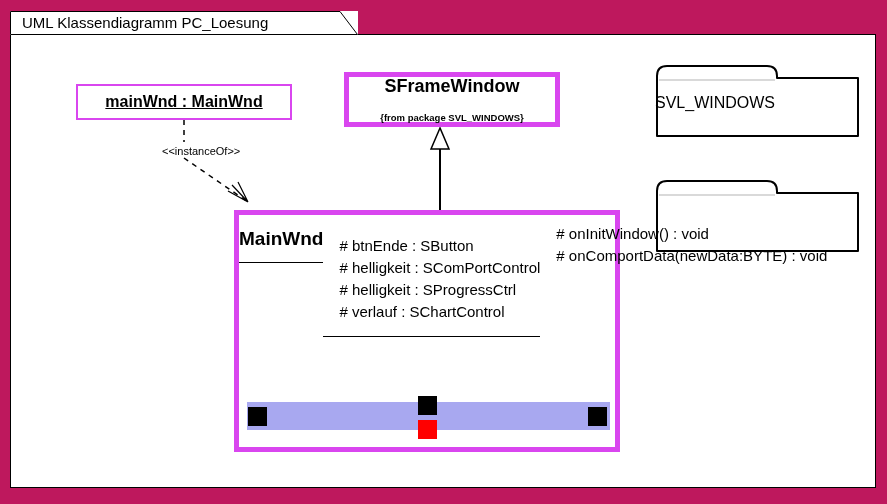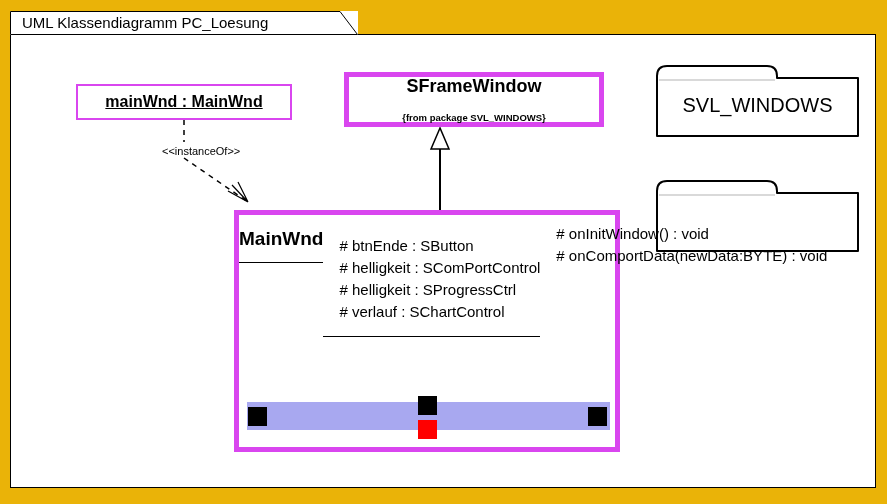--- a/index.html
+++ b/index.html
@@ -5,21 +5,21 @@
   * { box-sizing: border-box; margin: 0; padding: 0; }
   html, body {
     width: 887px; height: 504px;
     background: #ffffff;
     font-family: "Liberation Sans", sans-serif;
     overflow: hidden;
   }
   #canvas {
     position: relative;
     width: 887px; height: 504px;
-    background: #eab308;
+    background: #be185d;
   }
 
   
   .frame-body {
     position: absolute;
     left: 10px; top: 34px;
     width: 866px; height: 454px;
     border: 1px solid #000;
     background: #ffffff;
   }
@@ -56,35 +56,35 @@
   }
   .obj-label {
     font-size: 16px; font-weight: bold;
     text-decoration: underline;
     color: #000; white-space: nowrap;
   }
 
   
   .sfw-box {
     left: 344px; top: 72px;
-    width: 260px; height: 55px;
+    width: 216px; height: 55px;
     display: flex; flex-direction: column;
     align-items: center; justify-content: center;
   }
   .sfw-title { font-size: 18px; font-weight: bold; color: #000; }
   .sfw-sub { font-size: 9.5px; font-weight: bold; color: #000; margin-top: 15px; }
 
   
   .pkg { position: absolute; z-index: 3; }
   .pkg svg { position: absolute; left: 0; top: 0; }
   .pkg-label {
     position: absolute;
     left: 0; right: 0; top: 30px;
-    text-align: center;
-    font-size: 20px; color: #000;
+    text-align: left;
+    font-size: 16px; color: #000;
     white-space: nowrap;
   }
   .pkg-win  { left: 655px; top: 64px;  width: 205px; height: 74px; }
   .pkg-ctrl { left: 655px; top: 179px; width: 205px; height: 74px; }
 
   
   .class-box {
     left: 234px; top: 210px;
     width: 386px; height: 242px;
     z-index: 3;

